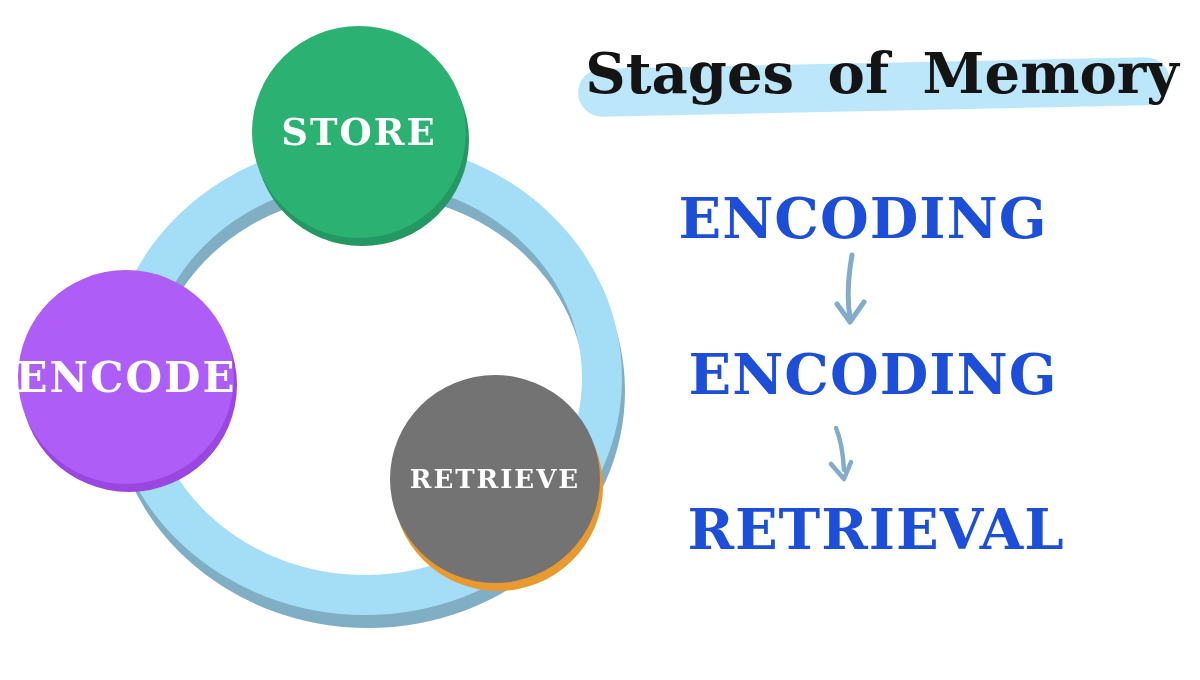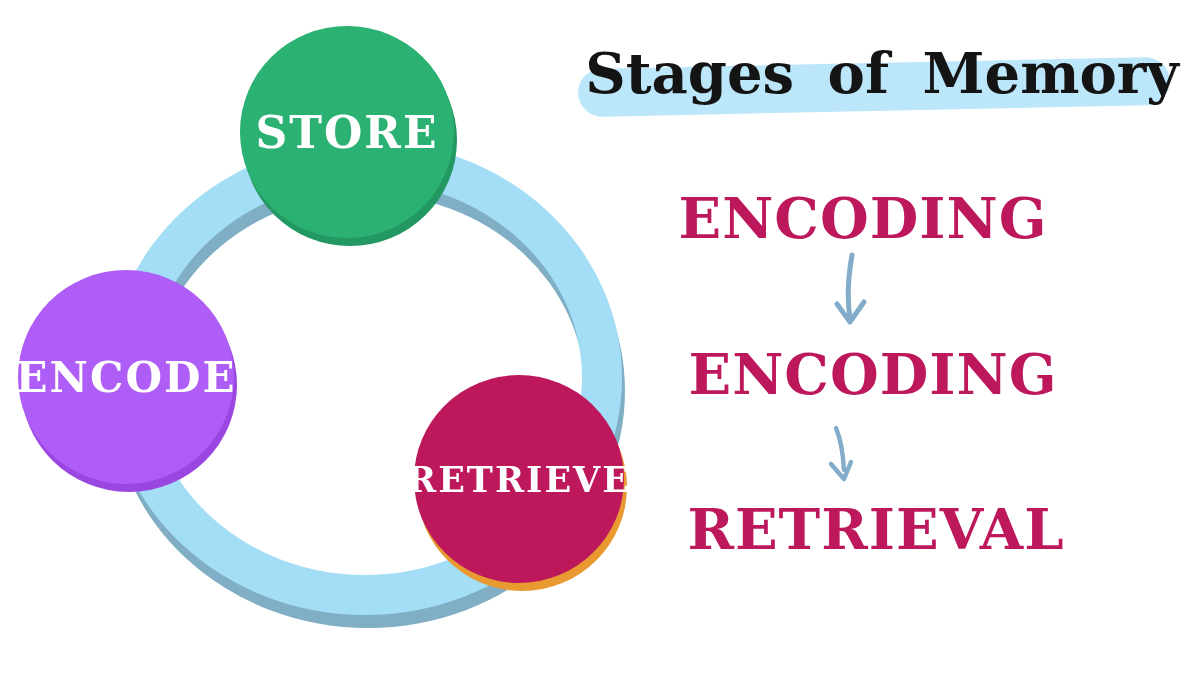--- a/index.html
+++ b/index.html
@@ -13,37 +13,37 @@
     position:absolute;box-sizing:border-box;border-radius:50%;
     width:514px;height:474px;background:transparent;
   }
   .ring-shadow{left:111px;top:154px;border:40px solid #80AFC5;}
   .ring{left:108px;top:141px;border:40px solid #A3DEF6;}
 
   .node{
     position:absolute;border-radius:50%;display:flex;align-items:center;justify-content:center;
     color:#ffffff;font-weight:bold;letter-spacing:2px;text-align:center;
   }
-  .node-store{left:240px;top:26px;width:214px;height:212px;background:#2BB172;box-shadow:3px 8px 0 #239862;font-size:44px;}
+  .node-store{left:252px;top:26px;width:214px;height:212px;background:#2BB172;box-shadow:3px 8px 0 #239862;font-size:37px;}
   .node-encode{left:18px;top:270px;width:216px;height:214px;background:#AE5DF6;box-shadow:3px 8px 0 #9A46E0;font-size:42px;justify-content:center;}
-  .node-retrieve{left:414px;top:375px;width:210px;height:208px;background:#be185d;box-shadow:3px 8px 0 #E8992F;font-size:35px;}
+  .node-retrieve{left:390px;top:375px;width:210px;height:208px;background:#737373;box-shadow:3px 8px 0 #E8992F;font-size:26px;}
 
   
   .title-highlight{
     position:absolute;left:578px;top:63px;width:592px;height:48px;
     background:#BCE6F9;border-radius:24px;transform:rotate(-1.2deg);
   }
   .title{
     position:absolute;left:572px;top:45px;width:620px;margin:0;
     font-size:56px;font-weight:bold;color:#141414;text-align:center;
     letter-spacing:0;word-spacing:14px;line-height:1;
   }
   .stage-word{
     position:absolute;width:600px;text-align:center;
-    font-size:56px;font-weight:bold;color:#be185d;letter-spacing:1px;line-height:1;
+    font-size:56px;font-weight:bold;color:#1d4ed8;letter-spacing:1px;line-height:1;
   }
   .w1{left:563px;top:190px;}
   .w2{left:573px;top:346px;}
   .w3{left:576px;top:501px;}
   .arrow{position:absolute;}
   .a1{left:828px;top:252px;}
   .a2{left:818px;top:424px;}
 </style>
 </head>
 <body>

